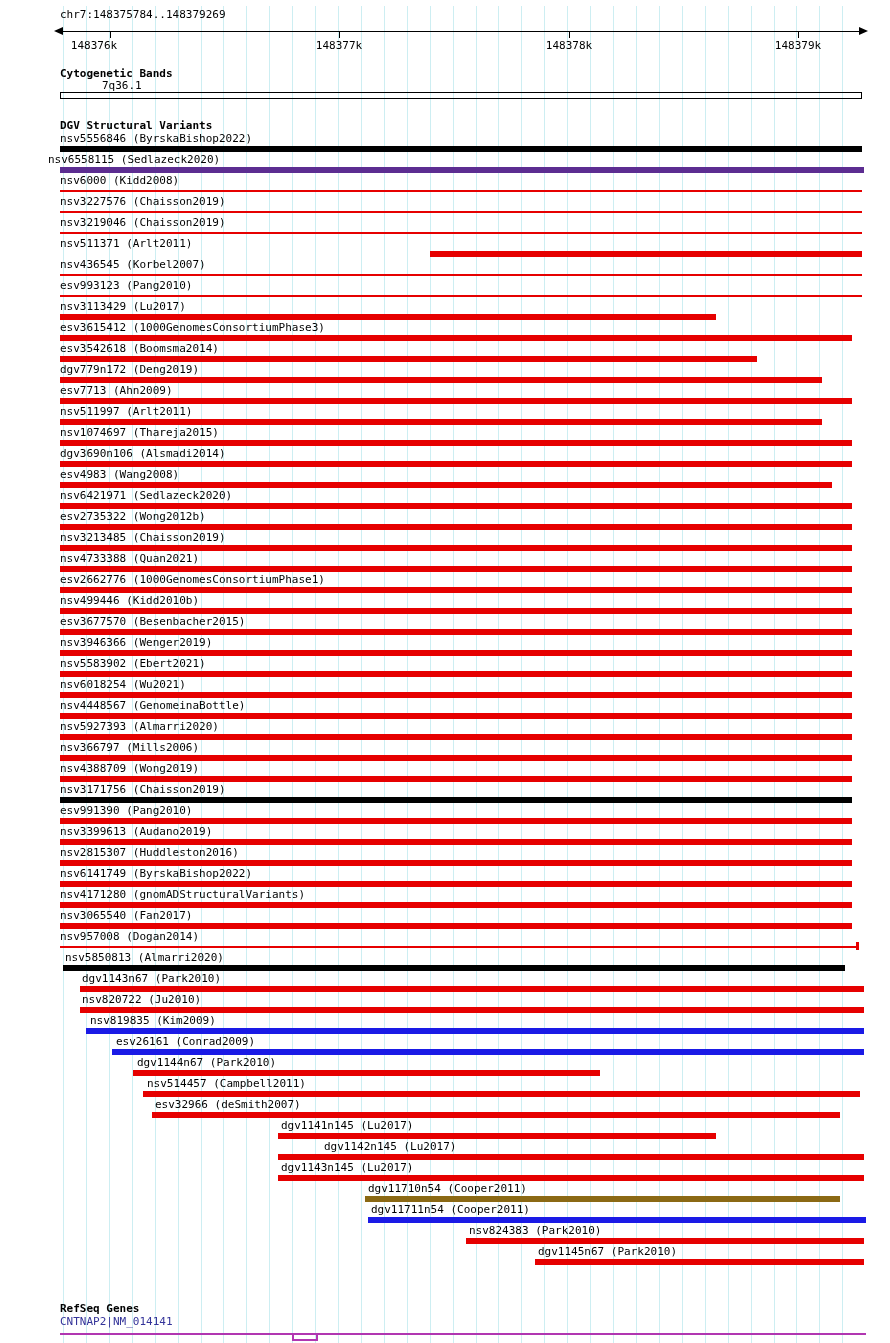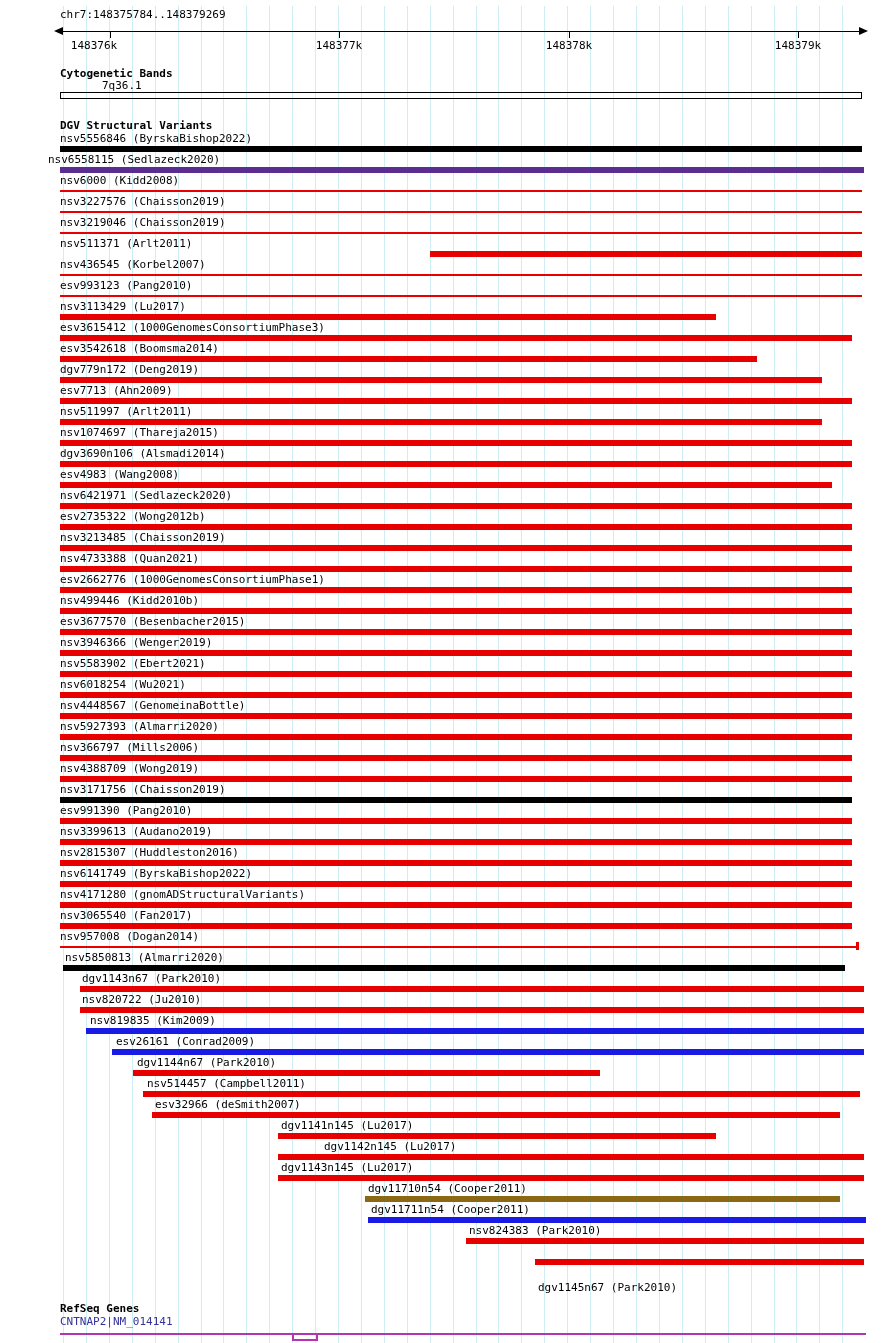--- a/index.html
+++ b/index.html
@@ -273,21 +273,21 @@
       </div>
       <div class="vrow" style="top: 1071px;">
         <div class="vlabel" style="left: 371px;">dgv11711n54 (Cooper2011)</div>
         <div class="vbar" style="left: 368px; width: 498px; height: 6px; top: 13px; background: rgb(26, 26, 230);"></div>
       </div>
       <div class="vrow" style="top: 1092px;">
         <div class="vlabel" style="left: 469px;">nsv824383 (Park2010)</div>
         <div class="vbar" style="left: 466px; width: 398px; height: 6px; top: 13px; background: rgb(230, 0, 0);"></div>
       </div>
       <div class="vrow" style="top: 1113px;">
-        <div class="vlabel" style="left: 538px; margin-top: 36px;">dgv1145n67 (Park2010)</div>
+        <div class="vlabel" style="left: 538px;">dgv1145n67 (Park2010)</div>
         <div class="vbar" style="left: 535px; width: 329px; height: 6px; top: 13px; background: rgb(230, 0, 0);"></div>
       </div>
     </div>
 
   <div class="layer section-title refseq-title">RefSeq Genes</div>
   <div class="layer gene-label" style="color: rgb(51, 51, 153);">CNTNAP2|NM_014141</div>
   <div class="layer gene-line" style="background: rgb(177, 54, 177);"></div>
   <div class="layer gene-notch" style="border-top: none; border-right-color: rgb(177, 54, 177); border-bottom-color: rgb(177, 54, 177); border-left-color: rgb(177, 54, 177);"></div>
 </div>
 

